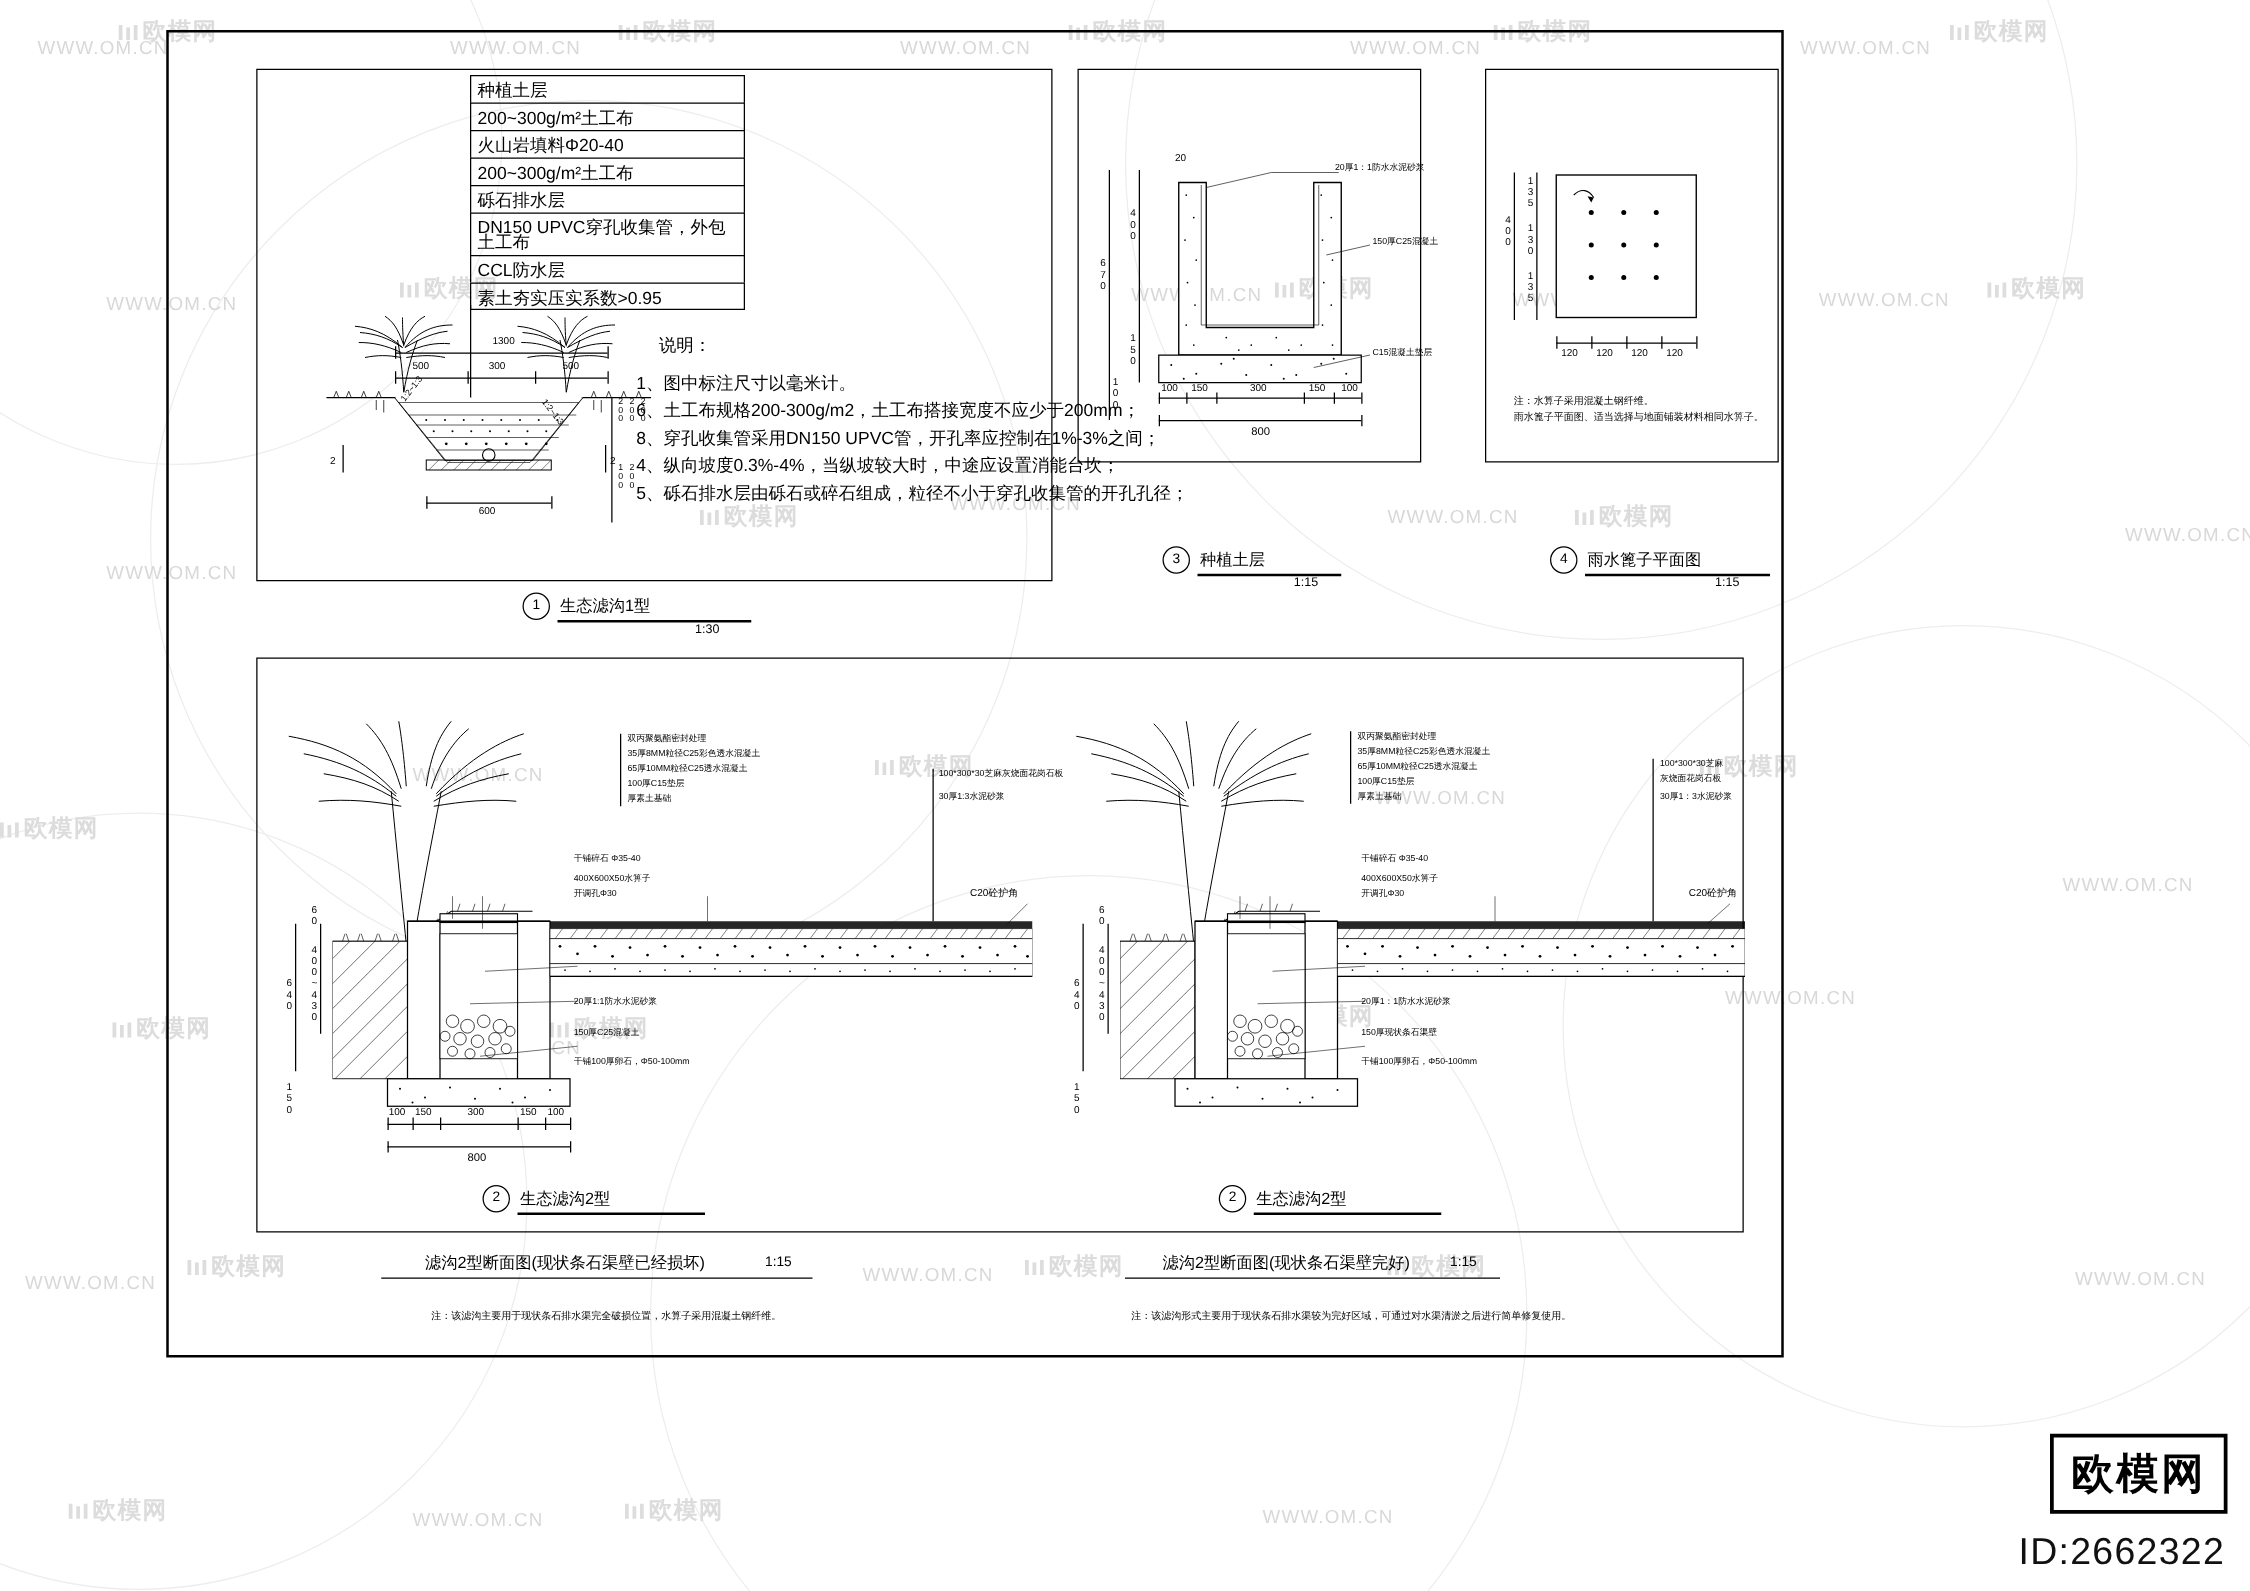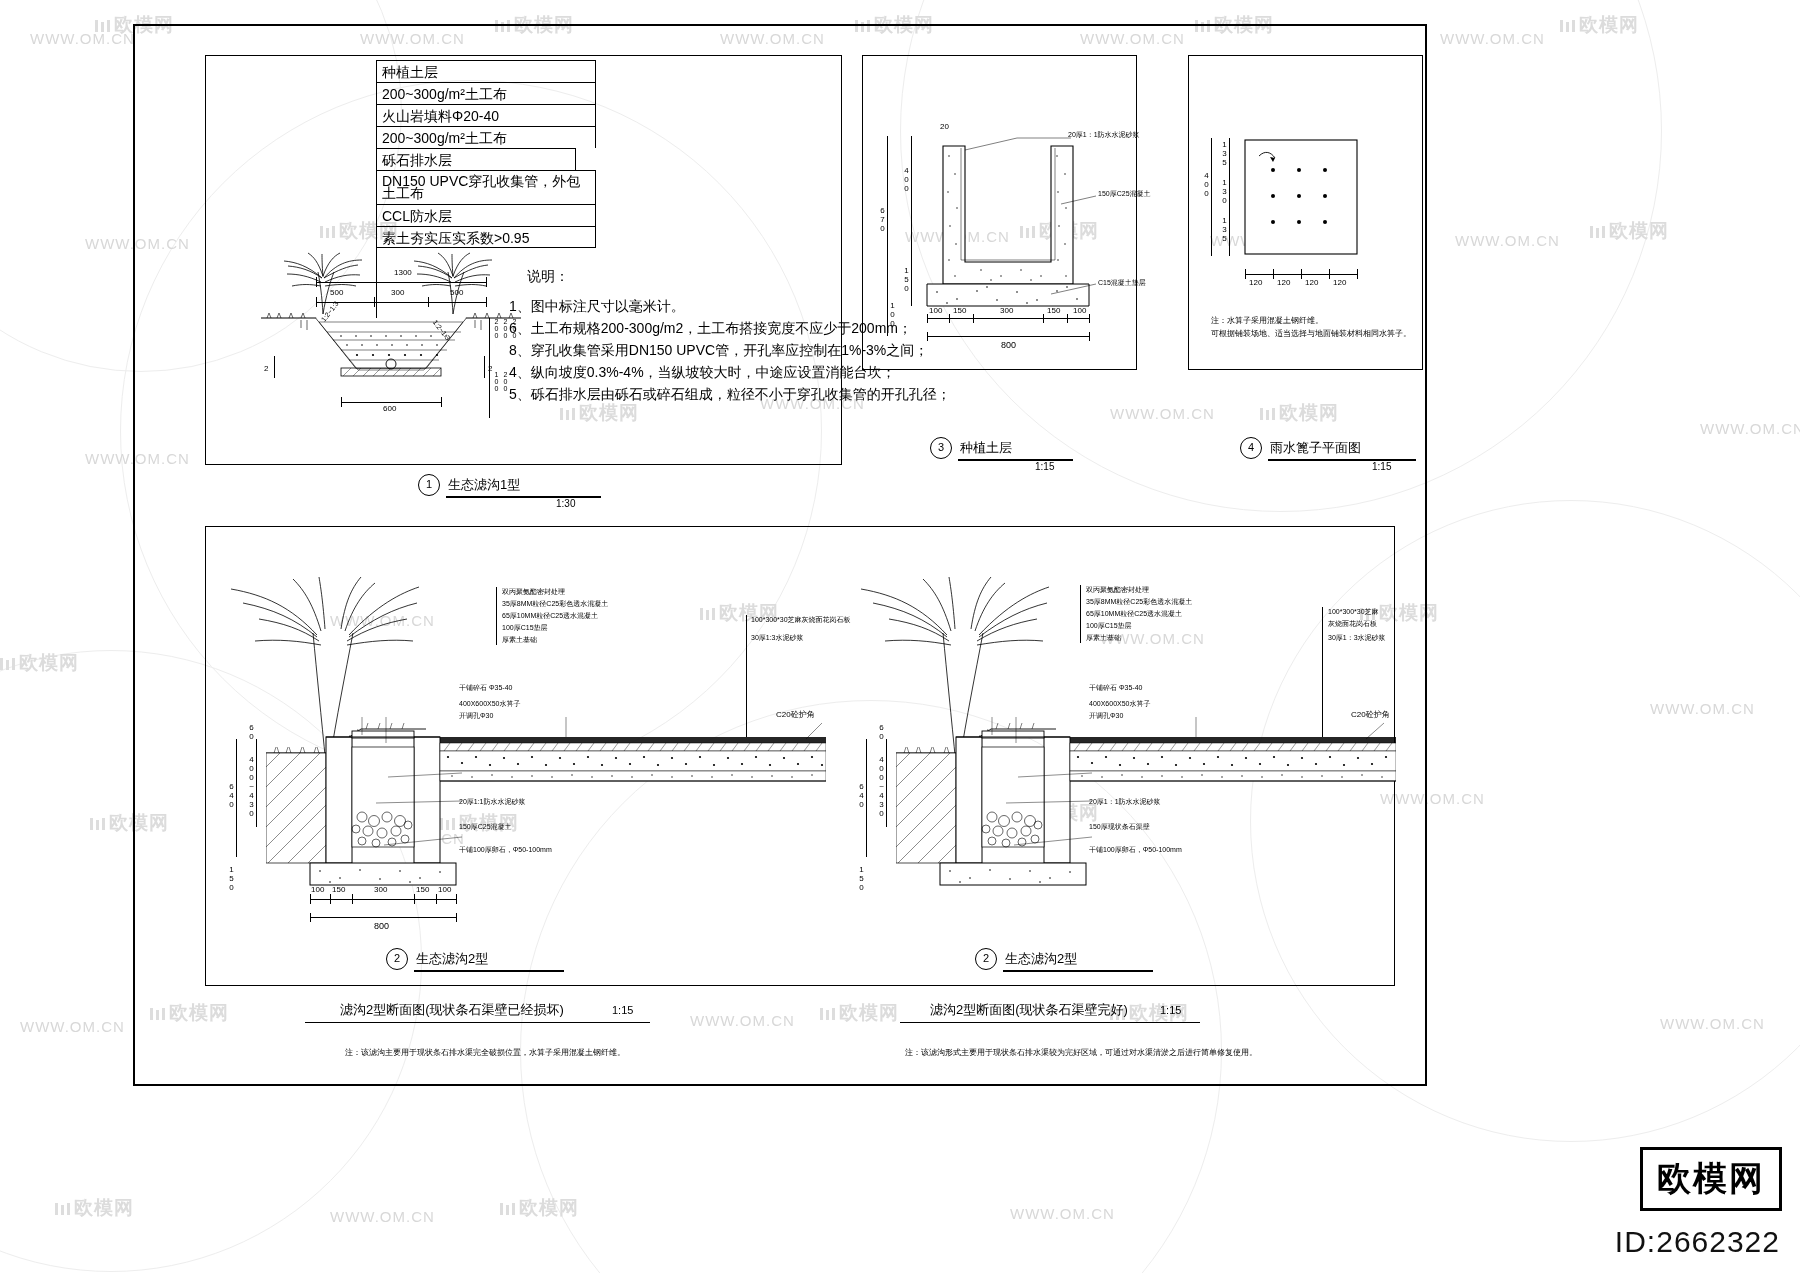--- a/index.html
+++ b/index.html
@@ -163,21 +163,21 @@
       </div>
       <div class="spec-row" style="top:22px;width:220px;height:22px;">
         <div class="t cn s10" style="left:5px;top:5px;">200~300g/m²土工布</div>
       </div>
       <div class="spec-row" style="top:44px;width:220px;height:22px;">
         <div class="t cn s10" style="left:5px;top:5px;">火山岩填料Φ20-40</div>
       </div>
       <div class="spec-row" style="top:66px;width:220px;height:22px;">
         <div class="t cn s10" style="left:5px;top:5px;">200~300g/m²土工布</div>
       </div>
-      <div class="spec-row" style="top:88px;width:200px;height:22px;text-align:right;">
+      <div class="spec-row" style="top:88px;width:220px;height:22px;text-align:right;">
         <div class="t cn s10" style="left:5px;top:5px;">砾石排水层</div>
       </div>
       <div class="spec-row" style="top:110px;width:220px;height:34px;">
         <div class="t cn s10" style="left:5px;top:4px;width:210px;white-space:normal;">DN150 UPVC穿孔收集管，外包土工布</div>
       </div>
       <div class="spec-row" style="top:144px;width:220px;height:22px;">
         <div class="t cn s10" style="left:5px;top:5px;">CCL防水层</div>
       </div>
       <div class="spec-row" style="top:166px;width:220px;height:22px;border-bottom:1px solid #000;">
         <div class="t cn s10" style="left:5px;top:5px;">素土夯实压实系数&gt;0.95</div>
@@ -448,21 +448,21 @@
     <div class="v" style="left:84px;top:213px;height:10px;"></div>
     <div class="v" style="left:112px;top:213px;height:10px;"></div>
     <div class="v" style="left:140px;top:213px;height:10px;"></div>
     <div class="v" style="left:168px;top:213px;height:10px;"></div>
     <div class="t s8" style="left:60px;top:222px;">120</div>
     <div class="t s8" style="left:88px;top:222px;">120</div>
     <div class="t s8" style="left:116px;top:222px;">120</div>
     <div class="t s8" style="left:144px;top:222px;">120</div>
 
     <div class="t cn s8" style="left:22px;top:258px;width:200px;white-space:pre-line;line-height:13px;">注：水算子采用混凝土钢纤维。
-可根据铺装场地、适当选择与地面铺装材料相同水箅子。</div>
+雨水篦子平面图、适当选择与地面铺装材料相同水箅子。</div>
   </div>
 
   <div class="titlegrp" style="left:1240px;top:437px;">
     <div class="bubble" style="left:0;top:0;">4</div>
     <div class="ttl cn" style="left:30px;top:2px;">雨水篦子平面图</div>
     <div class="ulong" style="left:28px;top:22px;width:148px;"></div>
     <div class="scl" style="left:132px;top:24px;">1:15</div>
   </div>
 
   <div class="blk" style="left:205px;top:526px;width:1190px;height:460px;">

